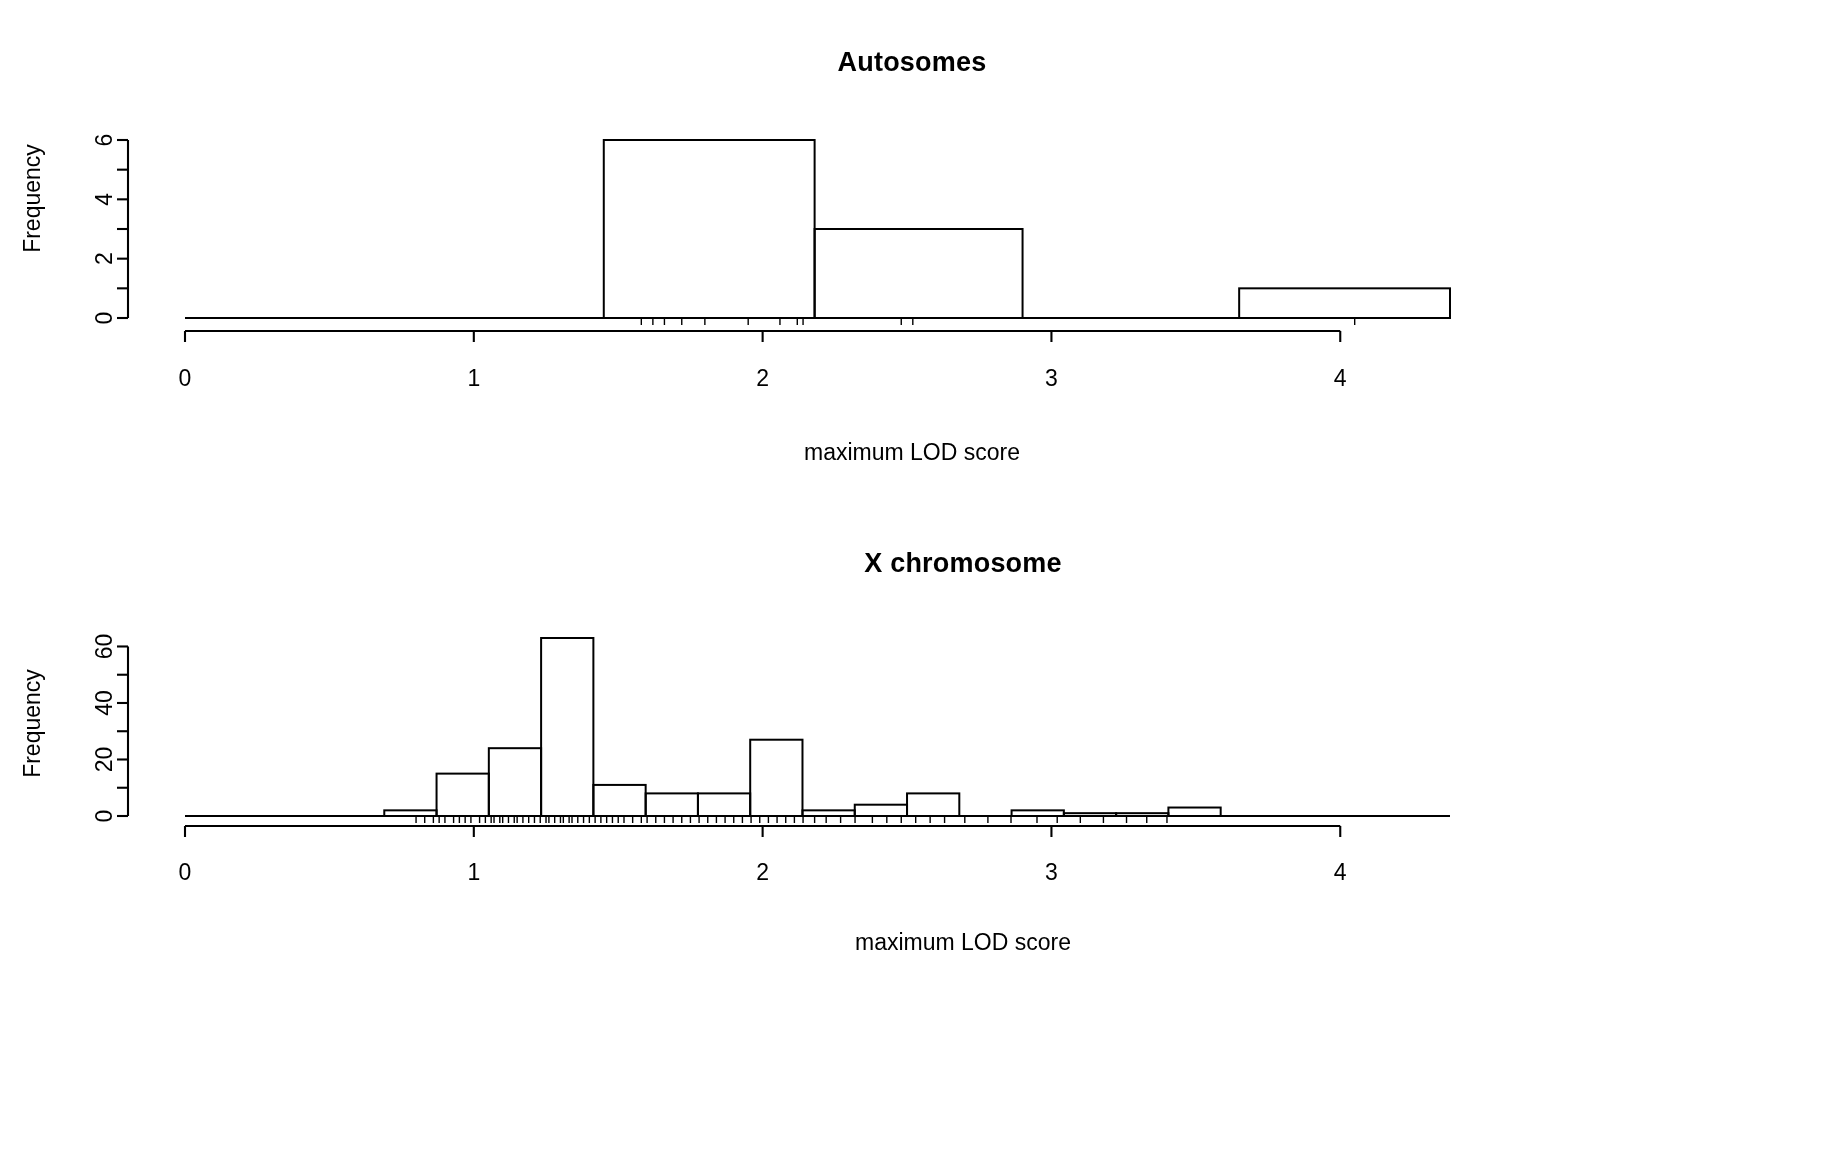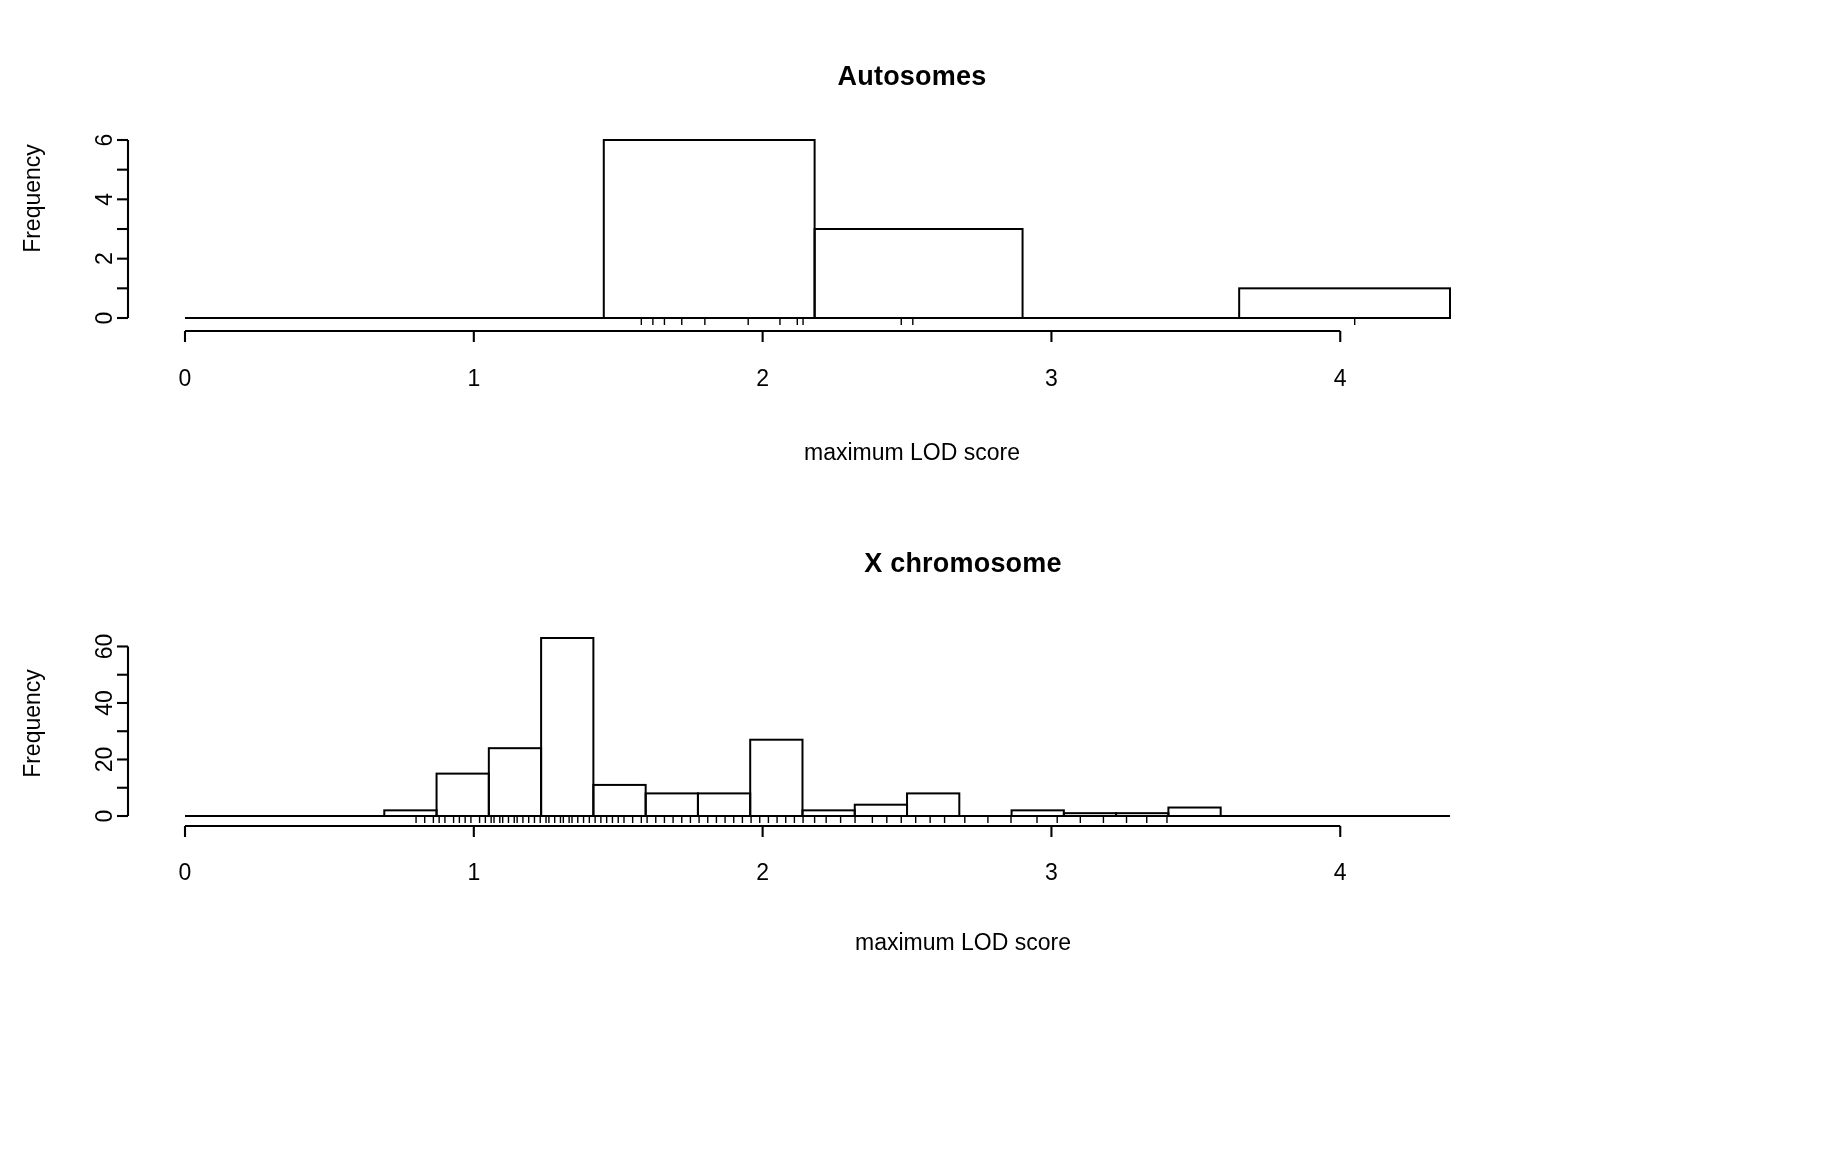--- a/index.html
+++ b/index.html
@@ -31,21 +31,21 @@
   .bar{fill:none;stroke:#000;stroke-width:2.0;}
   .baseline{stroke:#000;stroke-width:2.2;}
   .rug{stroke:#000;stroke-width:1.4;}
 </style>
 </head>
 <body>
 
 <div id="stage">
 
   <section class="panel" id="panel-top">
-    <div class="plot-title" style="top:61px;">Autosomes</div>
+    <div class="plot-title" style="top:47px;">Autosomes</div>
 
     <div class="ylabel" style="left:-38px;top:185px;width:140px;text-align:center;">Frequency</div>
 
     <div class="xlabel" style="top:430px;">maximum LOD score</div>
 
     <svg id="svg-top" width="1824" height="530">
         <line x1="128" y1="318" x2="128" y2="140" class="axis-line"></line>
         <line x1="117" y1="318" x2="128" y2="318" class="tickmark"></line>
         <text x="106" y="318" text-anchor="middle" dominant-baseline="middle" transform="rotate(-90 106 318)" class="ticklabel">0</text>
         <line x1="117" y1="258.6666666666667" x2="128" y2="258.6666666666667" class="tickmark"></line>

